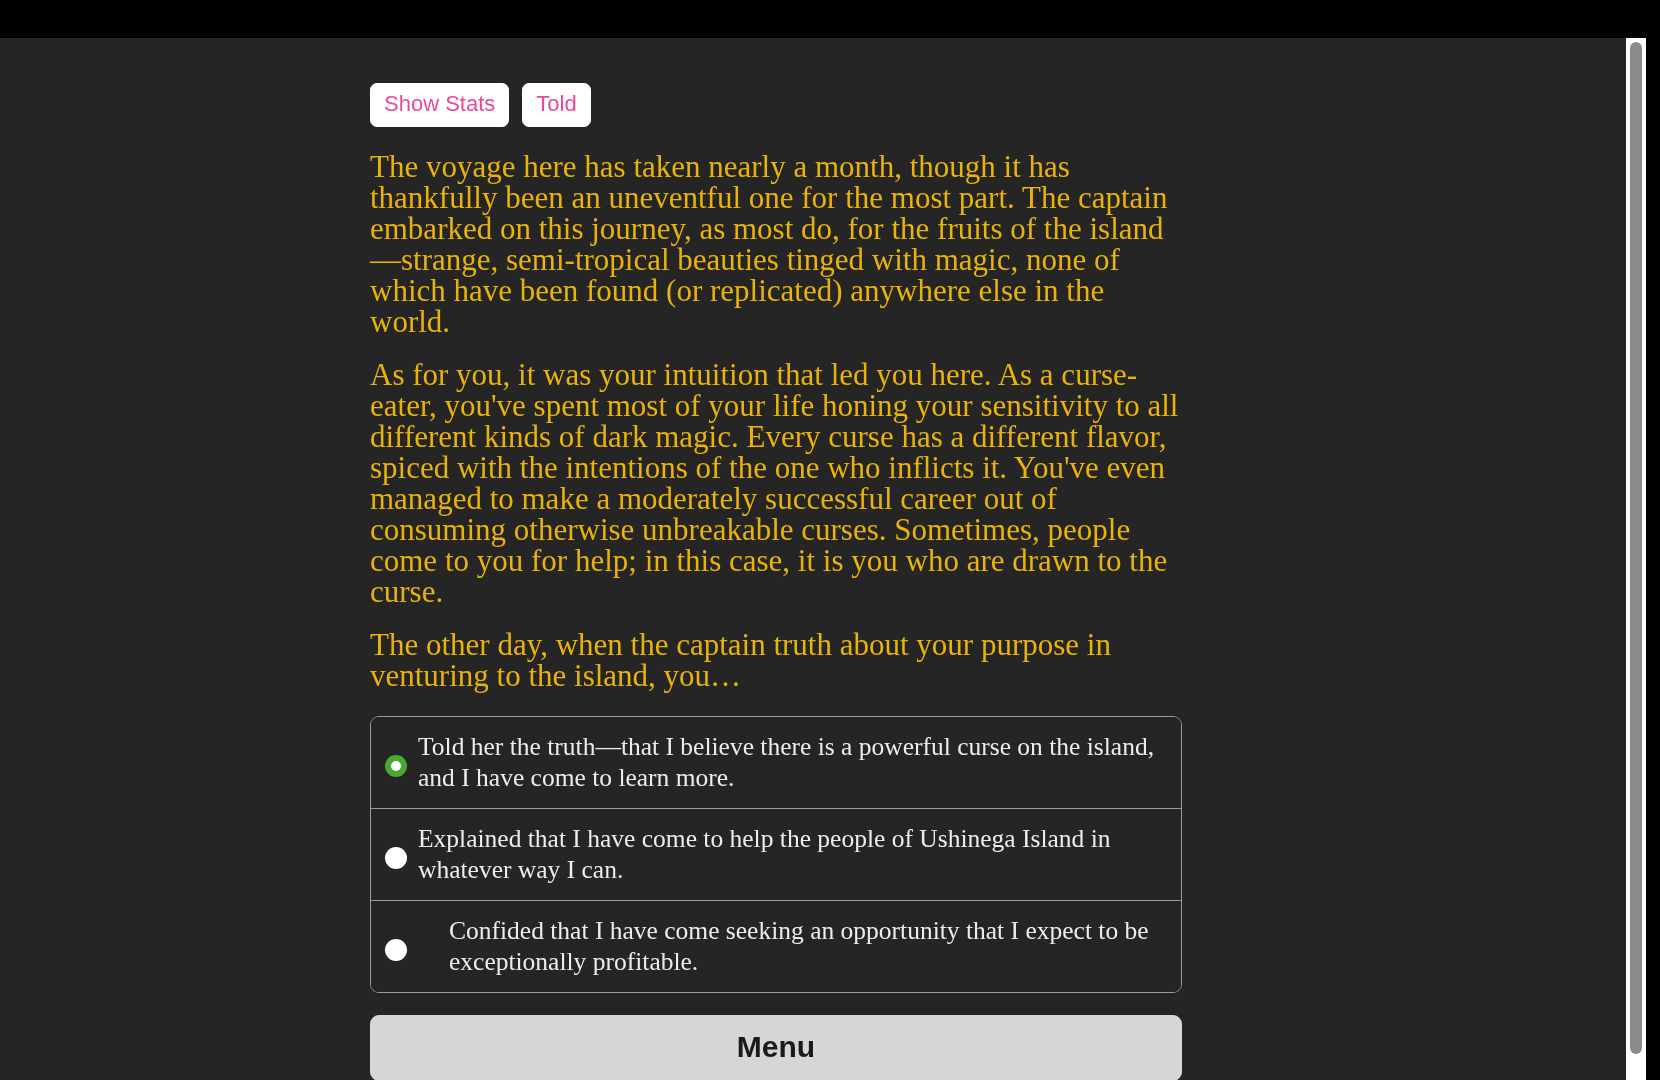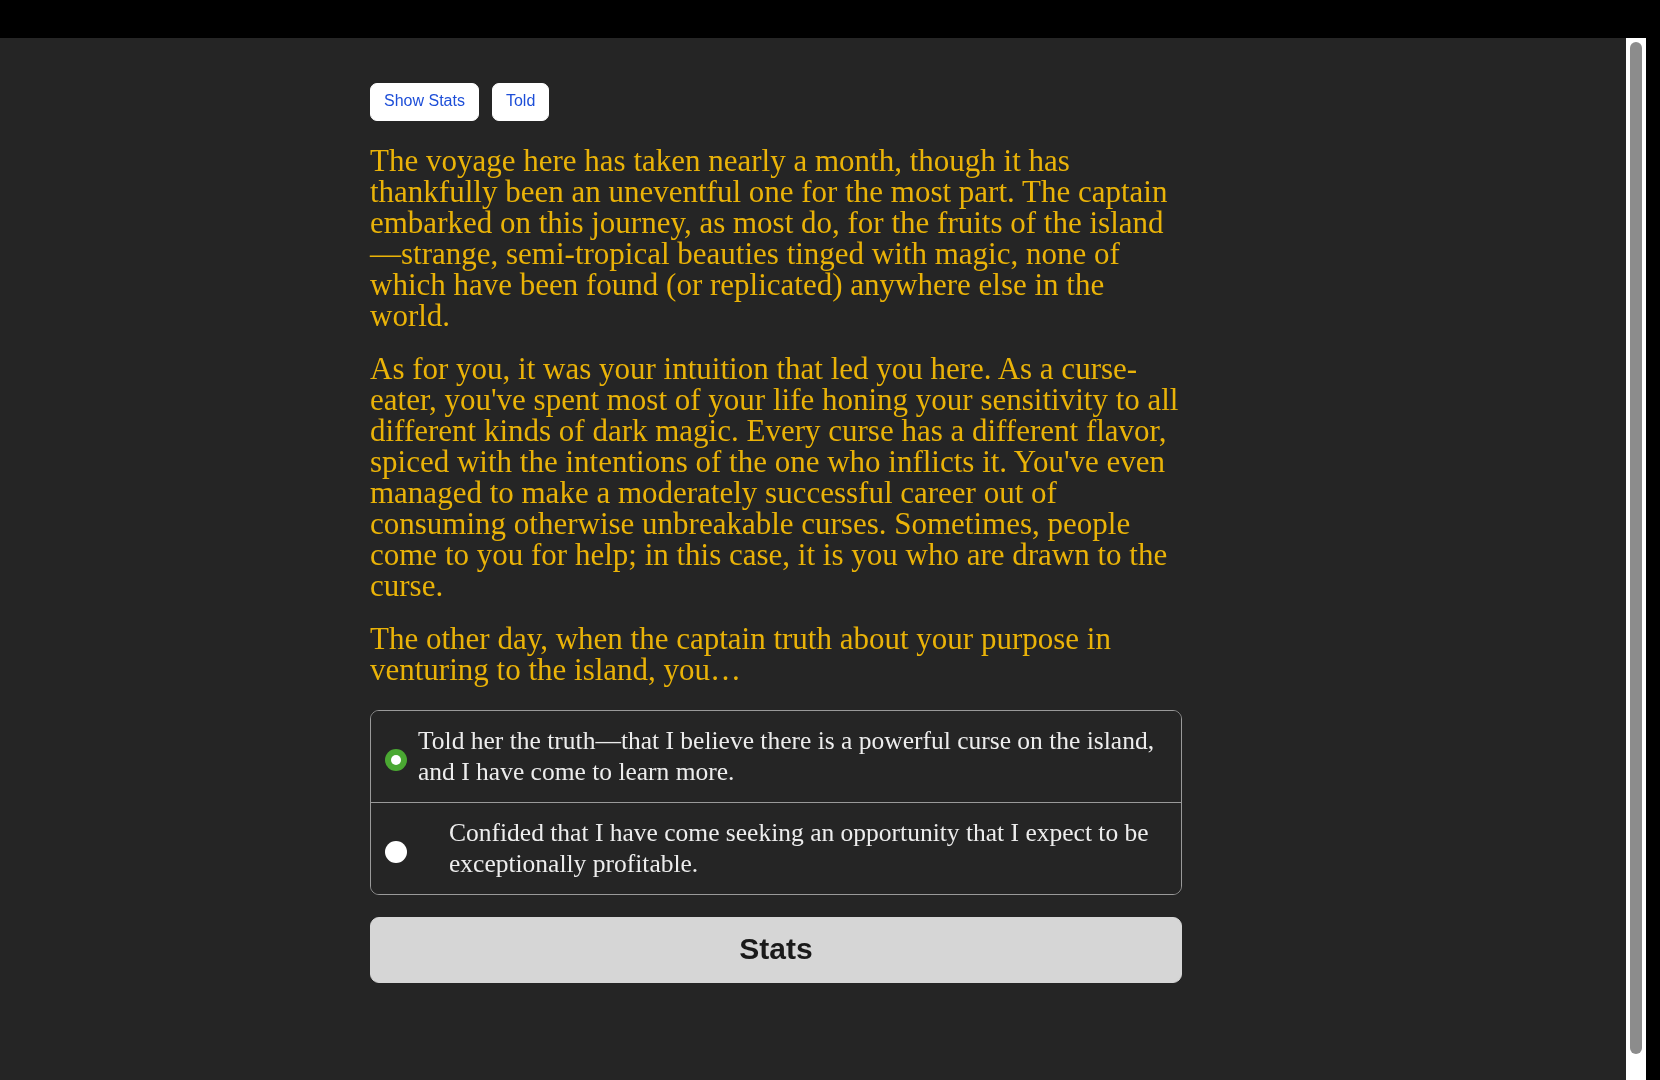--- a/index.html
+++ b/index.html
@@ -74,23 +74,23 @@
   
   .button-row {
     display: flex;
     gap: 13px;
     padding-top: 45px;
     padding-bottom: 0;
   }
 
   .chip-button {
     font-family: "Liberation Sans", sans-serif;
-    font-size: 16px;
+    font-size: 22px;
     line-height: 1;
-    color: #1d4ed8;
+    color: #ec4899;
     background: #ffffff;
     border: 1px solid #ffffff;
     border-radius: 7px;
     padding: 9px 13px 11px 13px;
     cursor: pointer;
     white-space: nowrap;
   }
 
   
   .story {
@@ -193,29 +193,33 @@
     </div>
 
     <div class="choices">
 
       <div class="choice">
         <span class="radio selected"></span>
         <span class="choice-label">Told her the truth—that I believe there is a powerful curse on the island, and I have come to learn more.</span>
       </div>
 
 
+      <div class="choice">
+        <span class="radio"></span>
+        <span class="choice-label">Explained that I have come to help the people of Ushinega Island in whatever way I can.</span>
+      </div>
 
       <div class="choice">
         <span class="radio"></span>
         <span class="choice-label">Confided that I have come seeking an opportunity that I expect to be exceptionally profitable.</span>
       </div>
 
     </div>
 
-    <button class="next-button">Stats</button>
+    <button class="next-button">Menu</button>
 
   </div>
 </div>
 
 <div class="scrollbar">
   <div class="scrollbar-thumb"></div>
 </div>
 <div class="right-gutter"></div>
 
 </body></html>

